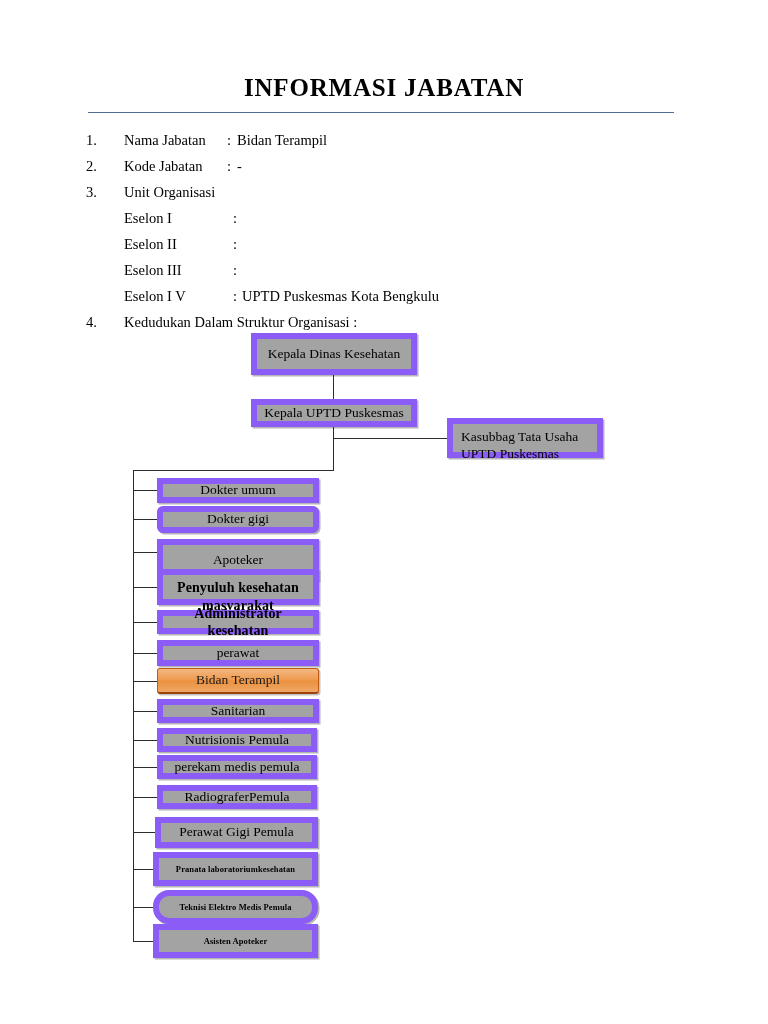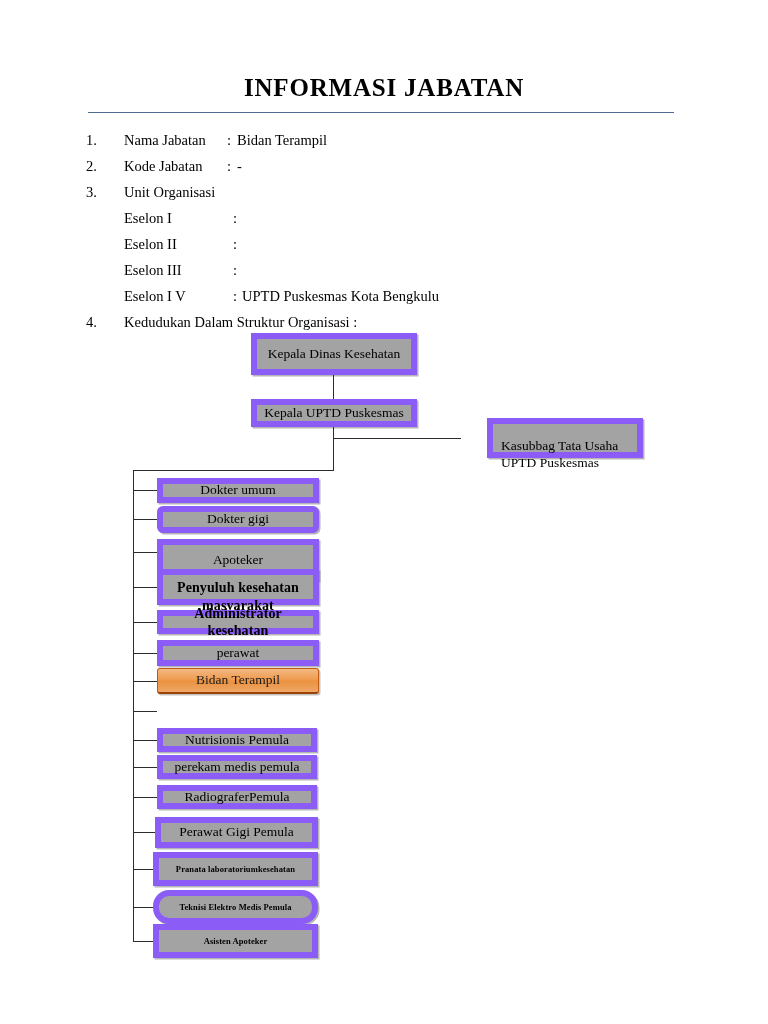--- a/index.html
+++ b/index.html
@@ -187,21 +187,21 @@
     <div class="node" style="left:251px; top:333px; width:166px; height:42px;">Kepala Dinas Kesehatan</div>
 
     <div class="line v" style="left:333px; top:375px; height:24px;"></div>
 
     <div class="node" style="left:251px; top:399px; width:166px; height:28px;">Kepala UPTD Puskesmas</div>
 
     <div class="line v" style="left:333px; top:427px; height:44px;"></div>
 
     <div class="line h" style="left:333px; top:438px; width:128px;"></div>
 
-    <div class="node left-align" style="left:487px; top:418px; width:156px; height:40px; display:block; padding-top:14px;">
+    <div class="node left-align" style="left:447px; top:418px; width:156px; height:40px; display:block; padding-top:5px;">
       <div>Kasubbag Tata Usaha</div>
       <div>UPTD Puskesmas</div>
     </div>
 
     <div class="line h" style="left:133px; top:470px; width:201px;"></div>
 
     <div class="line v" style="left:133px; top:470px; height:471px;"></div>
 
     <div class="line h" style="left:133px; top:490px; width:24px;"></div>
     <div class="node" style="left:157px; top:478px; width:162px; height:25px;">Dokter umum</div>
@@ -221,20 +221,21 @@
     <div class="line h" style="left:133px; top:622px; width:24px;"></div>
     <div class="node small" style="left:157px; top:610px; width:162px; height:24px;">Administrator kesehatan</div>
 
     <div class="line h" style="left:133px; top:653px; width:24px;"></div>
     <div class="node" style="left:157px; top:640px; width:162px; height:26px;">perawat</div>
 
     <div class="line h" style="left:133px; top:681px; width:24px;"></div>
     <div class="node highlight" style="left:157px; top:668px; width:162px; height:26px;">Bidan Terampil</div>
 
     <div class="line h" style="left:133px; top:711px; width:24px;"></div>
+    <div class="node" style="left:157px; top:699px; width:162px; height:24px;">Sanitarian</div>
 
     <div class="line h" style="left:133px; top:740px; width:24px;"></div>
     <div class="node" style="left:157px; top:728px; width:160px; height:24px;">Nutrisionis Pemula</div>
 
     <div class="line h" style="left:133px; top:767px; width:24px;"></div>
     <div class="node" style="left:157px; top:755px; width:160px; height:24px;">perekam medis pemula</div>
 
     <div class="line h" style="left:133px; top:797px; width:24px;"></div>
     <div class="node" style="left:157px; top:785px; width:160px; height:24px;">RadiograferPemula</div>
 

